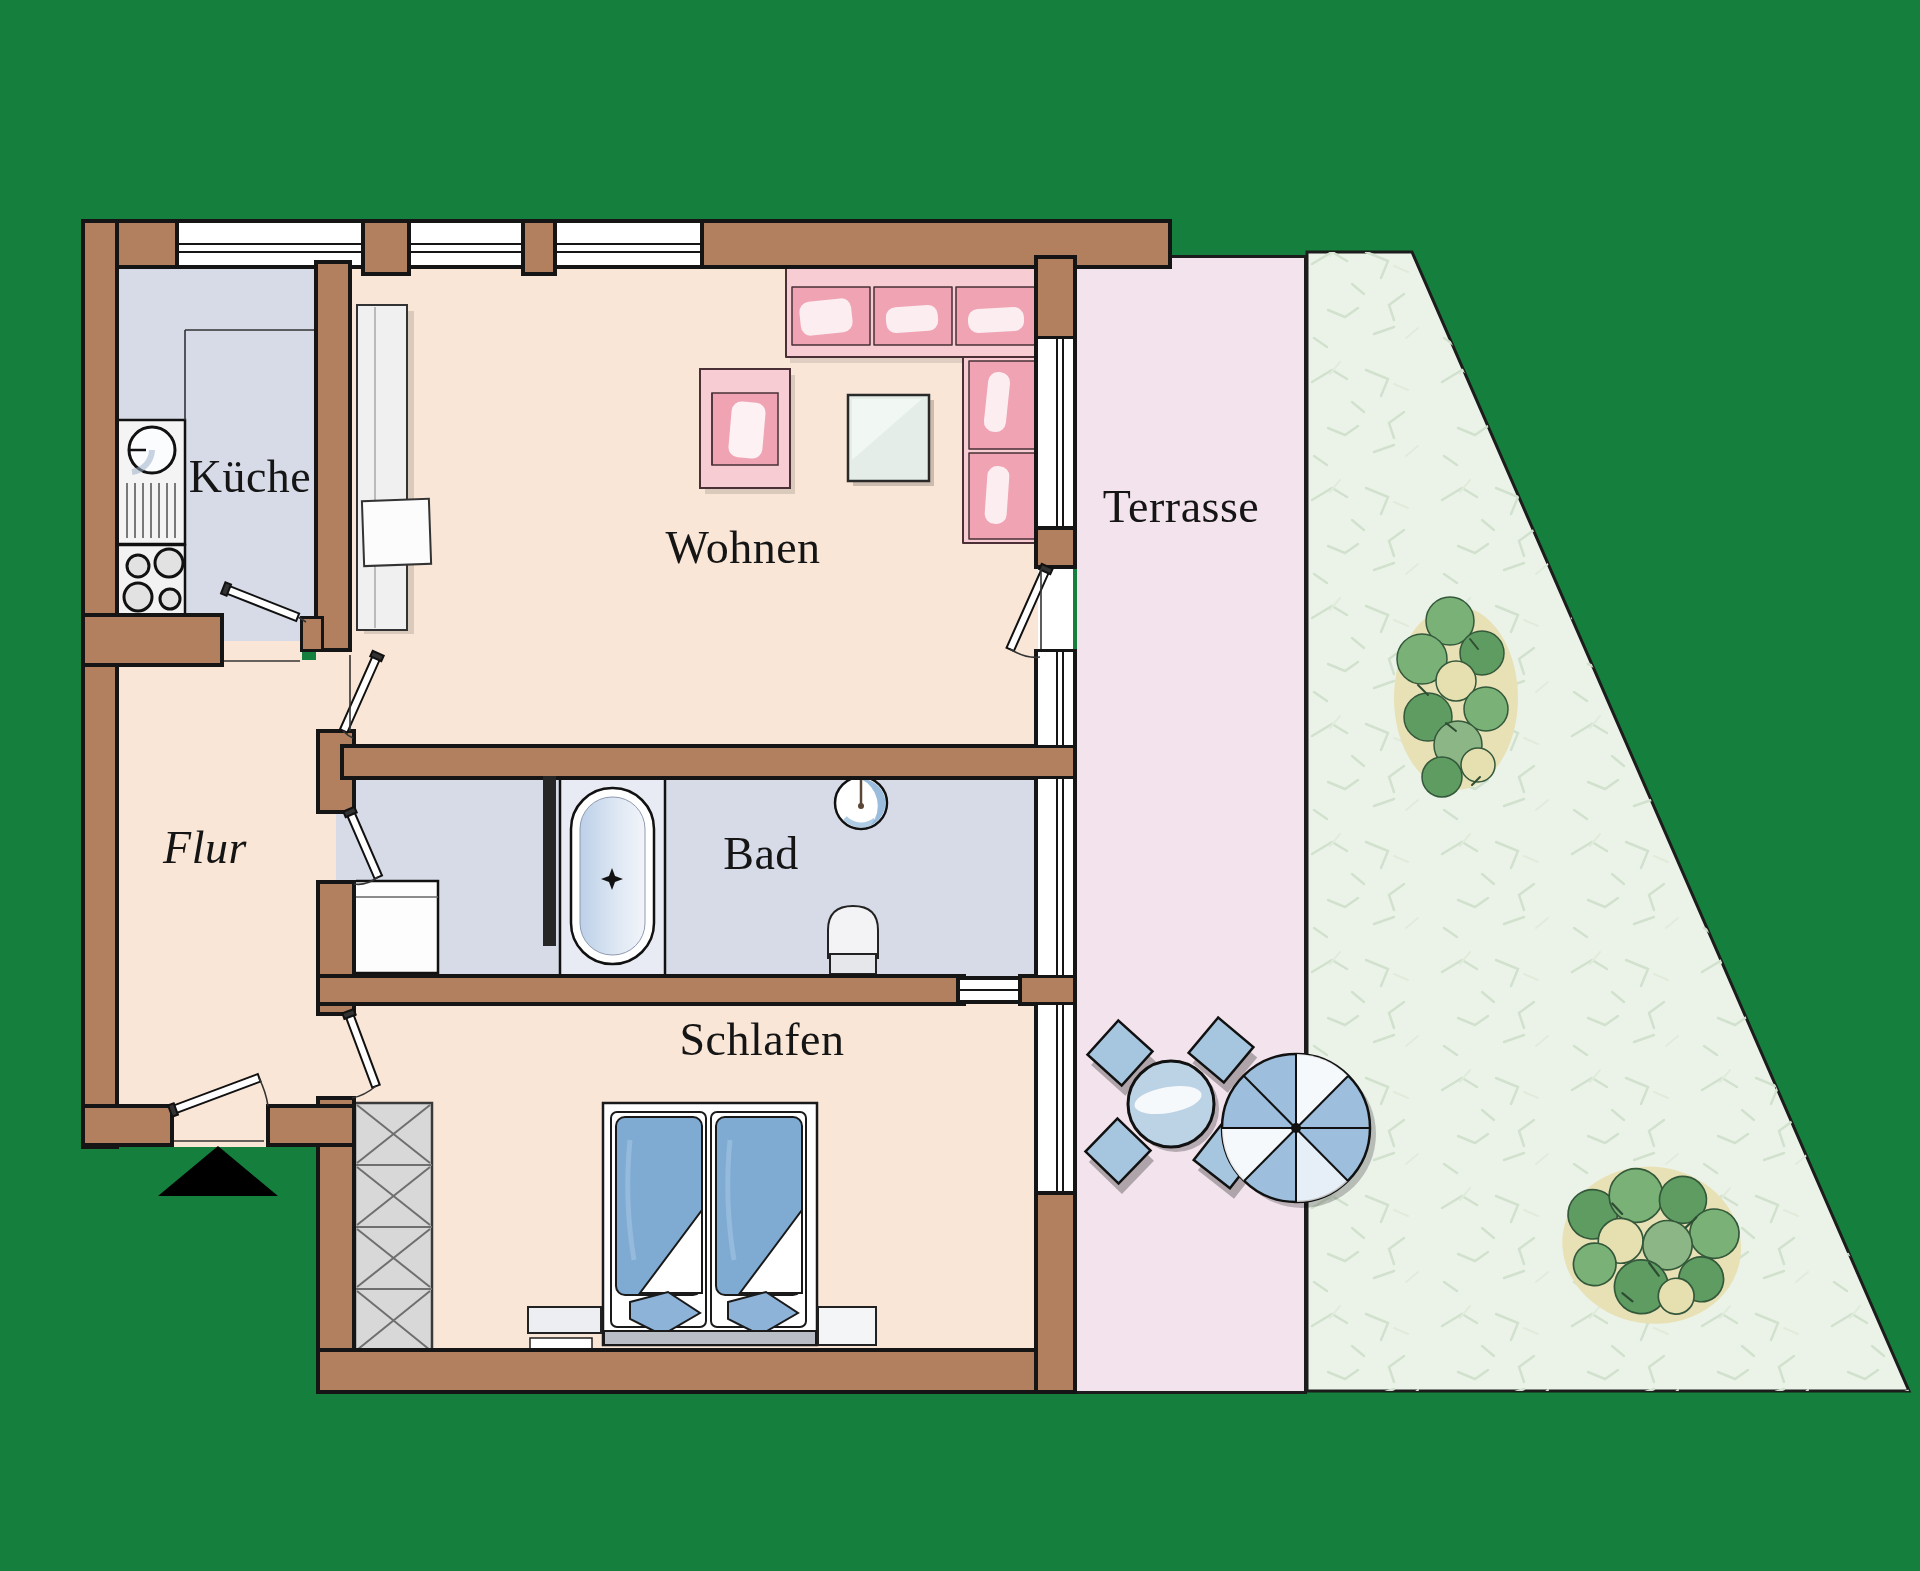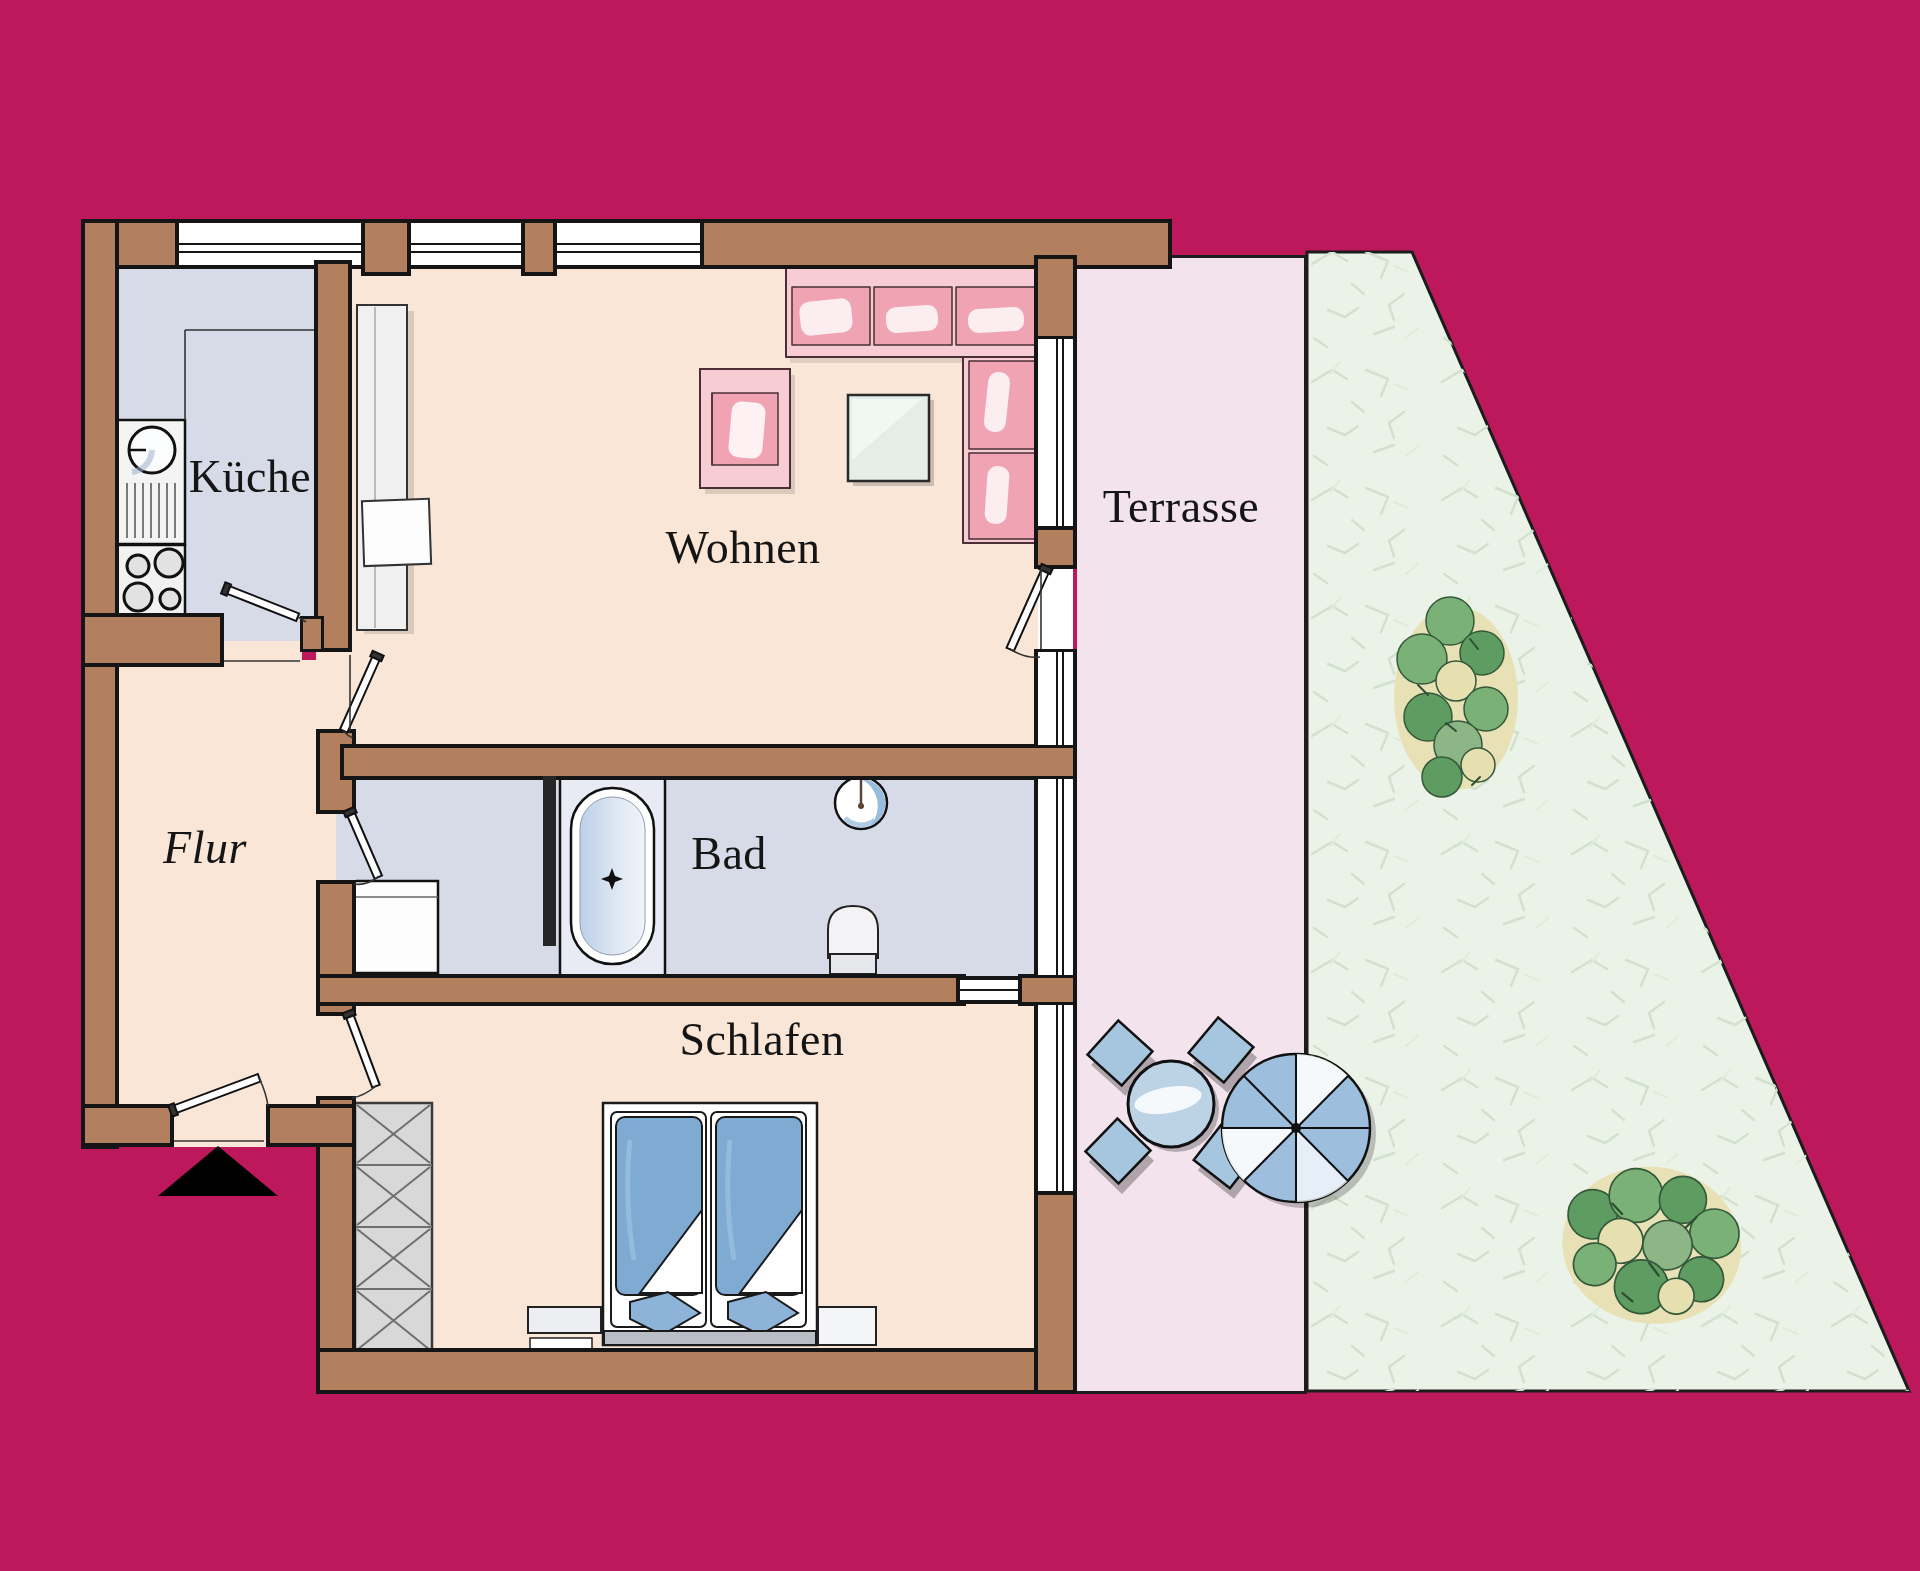--- a/index.html
+++ b/index.html
@@ -1,16 +1,16 @@
 <!DOCTYPE html>
 <html><head>
 <meta charset="utf-8">
 <style>
   html,body{margin:0;padding:0;background:#ffffff;}
-  #canvas{position:relative;width:1920px;height:1571px;background:#be185d;overflow:hidden;
+  #canvas{position:relative;width:1920px;height:1571px;background:#15803d;overflow:hidden;
           font-family:"Liberation Serif",serif;}
   #canvas *{box-sizing:border-box;}
   .abs{position:absolute;}
   svg.layer{position:absolute;left:0;top:0;pointer-events:none;}
   
   .z-outdoor{z-index:1;}
   .z-furn{z-index:3;}
   .z-over{z-index:6;}
   
   .wall{position:absolute;background:#b3805f;border:4px solid #151515;z-index:4;}
@@ -390,17 +390,17 @@
       <path d="M1041,569 V649"></path>
       <path d="M1010,649 Q1026,659 1040,657"></path>
     </g>
 
     <polygon points="218,1146 158,1196 278,1196" fill="#000000"></polygon>
   </svg>
 
   <div class="room-label" style="left:250px;top:477px;">Küche</div>
   <div class="room-label" style="left:743px;top:548px;">Wohnen</div>
   <div class="room-label" style="left:205px;top:848px;font-style:italic;">Flur</div>
-  <div class="room-label" style="left:729px;top:854px;">Bad</div>
+  <div class="room-label" style="left:761px;top:854px;">Bad</div>
   <div class="room-label" style="left:762px;top:1040px;">Schlafen</div>
   <div class="room-label" style="left:1181px;top:507px;">Terrasse</div>
 
 </div>
 
 </body></html>

